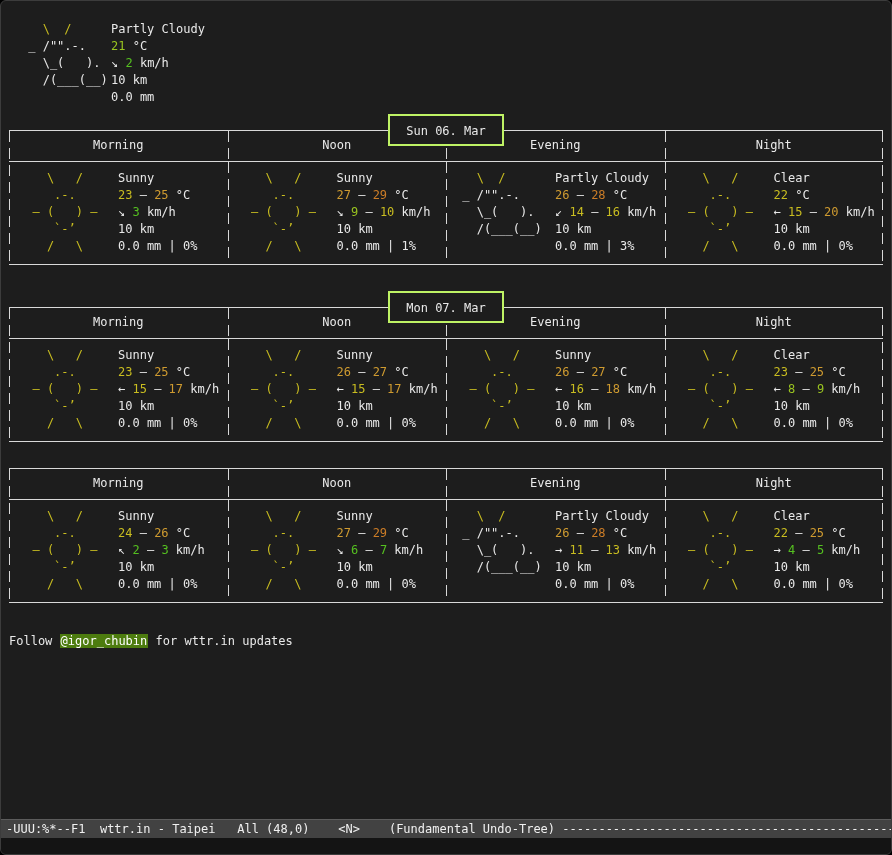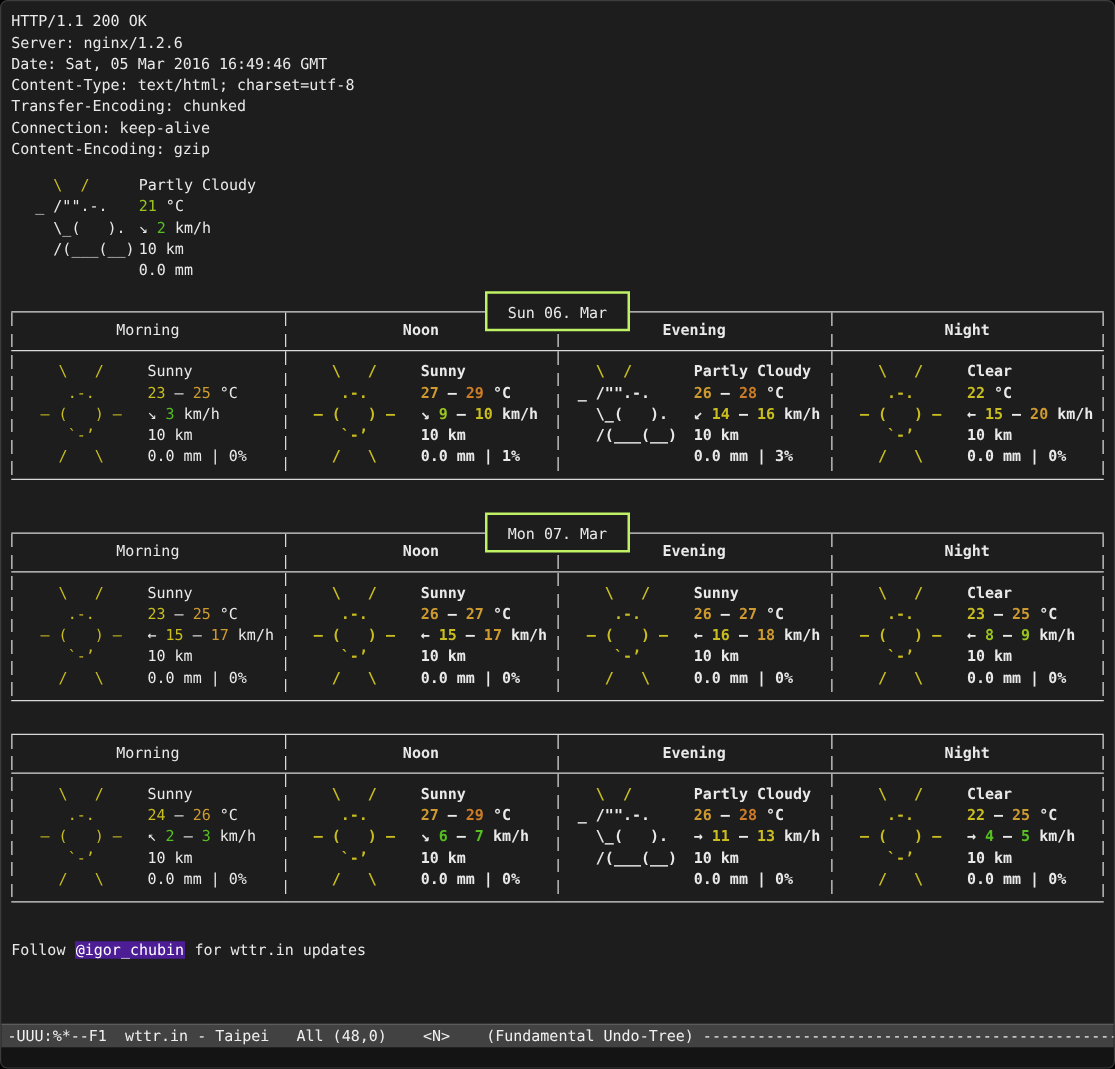--- a/index.html
+++ b/index.html
@@ -41,45 +41,38 @@
     background-size:1px 100%,1px 100%;
     background-position:left top,right top;
     background-repeat:no-repeat,no-repeat;
   }
   .wt-hdr{ display:grid; grid-template-columns:repeat(4,1fr); border-bottom:1px solid #d9d9d9; }
   .wt-col-hdr{ text-align:center; padding:6px 0 7px; }
   .wt-body{ display:grid; grid-template-columns:repeat(4,1fr); }
   .wt-cell{ padding:8px 0 9px 9px; }
   .wt-cell + .wt-cell, .wt-col-hdr + .wt-col-hdr{
     background-image:repeating-linear-gradient(to bottom,#d9d9d9 0 11px, rgba(0,0,0,0) 11px 17px);
-    background-size:1px 100%; background-position:left top; background-repeat:no-repeat;font-weight:bold;
+    background-size:1px 100%; background-position:left top; background-repeat:no-repeat;
   }
 
   .footer{ margin-top:30px; height:17px; white-space:pre; }
-  .handle{ background:#4c1d95; color:#ffffff; padding:0 1px; }
+  .handle{ background:#4d7c0f; color:#ffffff; padding:0 1px; }
 
   .modeline{
     height:19px; background:#424242; border-top:1px solid #5c5c5c;
     color:#f0f0f0; line-height:18px; padding-left:5px;
     white-space:pre; overflow:hidden; flex:0 0 auto;
   }
   .echo{ height:16px; background:#141414; flex:0 0 auto; }
 </style>
 </head>
 <body>
 
 <div class="window">
   <div class="screen">
-    <pre class="headers">HTTP/1.1 200 OK
-Server: nginx/1.2.6
-Date: Sat, 05 Mar 2016 16:49:46 GMT
-Content-Type: text/html; charset=utf-8
-Transfer-Encoding: chunked
-Connection: keep-alive
-Content-Encoding: gzip</pre>
     <div class="current">
         <div class="wblock">
           <pre class="wicon"><div style="color: rgb(201, 189, 32);">   \  /</div><div style="color: rgb(233, 233, 233);"> _ /"".-.</div><div style="color: rgb(233, 233, 233);">   \_(   ).</div><div style="color: rgb(233, 233, 233);">   /(___(__)</div><div style="color: rgb(233, 233, 233);"> </div></pre>
           <div class="winfo">
             <div>Partly Cloudy</div>
             <div><span style="color: rgb(154, 196, 32);">21</span><span style="color: rgb(233, 233, 233);"> °C</span></div>
             <div><span style="color: rgb(233, 233, 233);">↘ </span><span style="color: rgb(85, 192, 32);">2</span><span style="color: rgb(233, 233, 233);"> km/h</span></div>
             <div>10 km</div>
             <div>0.0 mm</div>
           </div>

